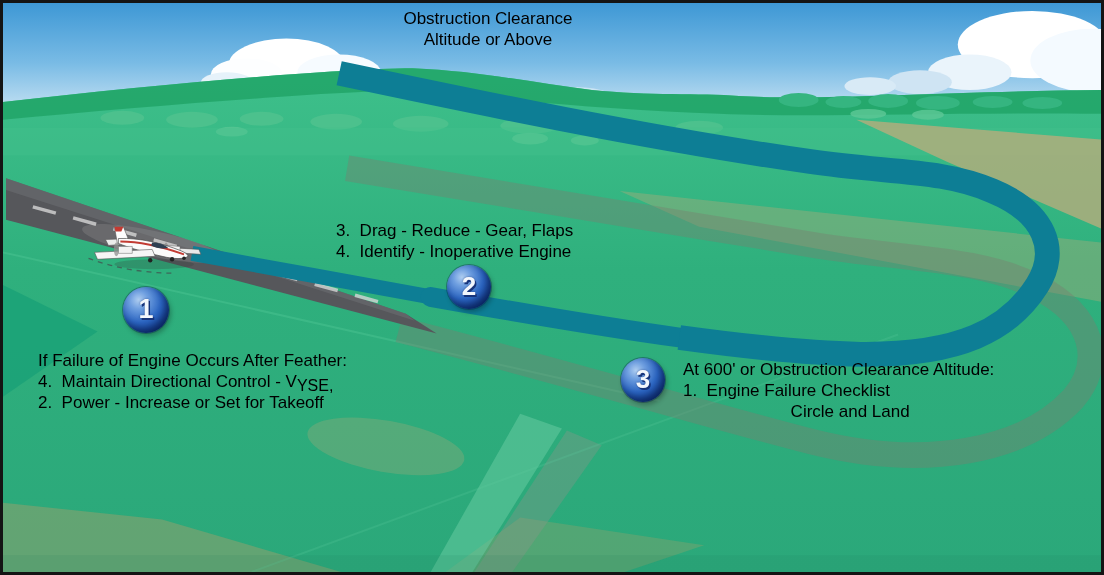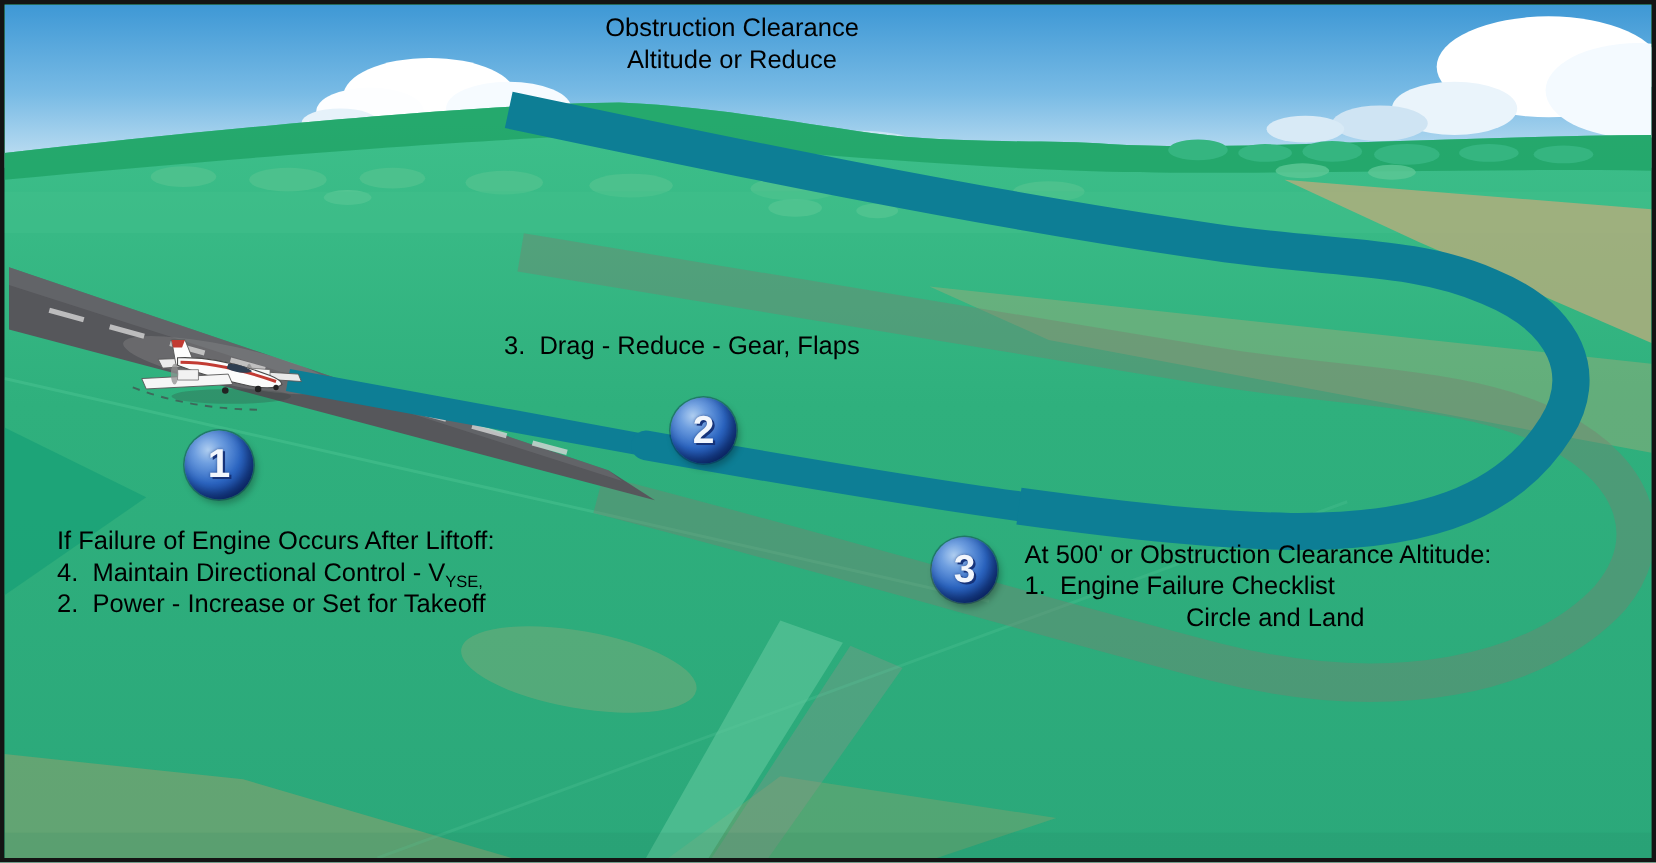--- a/index.html
+++ b/index.html
@@ -6,21 +6,21 @@
   .stage{
     position:relative;width:1104px;height:575px;box-sizing:border-box;
     border:3px solid #141414;overflow:hidden;background:#2fb07d;
     font-family:"Liberation Sans",sans-serif;
   }
   .scene{position:absolute;left:0;top:0;width:100%;height:100%;display:block;}
   .txtblock{position:absolute;color:#000000;font-size:17px;line-height:21px;font-weight:normal;}
   .line{display:block;white-space:pre;}
   .indent1{padding-left:26px;}
   .indent2{padding-left:23px;text-align:center;}
-  sub.vspeed{font-size:11px;line-height:0;}
+  sub.vspeed{font-size:16px;line-height:0;}
   .top-label{text-align:center;}
   .sphere{
     position:absolute;border-radius:50%;
     display:flex;align-items:center;justify-content:center;
     background:radial-gradient(circle at 34% 28%, #aecdf0 0%, #6f9fe0 20%, #2c66c2 50%, #123a8c 78%, #0b2a66 100%);
     box-shadow: inset -3px -4px 7px rgba(5,20,60,.55), 0 0 0 1px rgba(8,25,70,.35), 2px 3px 5px rgba(0,0,0,.28);
     color:#f2f6fc;font-weight:bold;
     text-shadow:1.5px 1.5px 0 #16337a, 0 0 2px rgba(10,30,90,.6);
   }
   .sphere span{transform:translateY(-1px);}
@@ -145,35 +145,36 @@
       <polygon points="116,246 130,246 130,253 116,253" fill="#f2f2f2" stroke="#666" stroke-width="0.5"></polygon>
       <ellipse cx="114" cy="249" rx="2.5" ry="7" fill="#909090" opacity="0.75"></ellipse>
       <circle cx="148" cy="260" r="2.2" fill="#222"></circle>
       <circle cx="170" cy="259" r="2.2" fill="#222"></circle>
       <circle cx="182" cy="258" r="1.8" fill="#222"></circle>
     </g>
   </svg>
 
   <div class="txtblock top-label" style="left:380px;top:5px;width:210px;">
     <span class="line">Obstruction Clearance</span>
-    <span class="line">Altitude or Reduce</span>
+    <span class="line">Altitude or Above</span>
   </div>
 
   <div class="txtblock" style="left:333px;top:170px;margin-top:47px;">
     <span class="line">3.  Drag - Reduce - Gear, Flaps</span>
+    <span class="line">4.  Identify - Inoperative Engine</span>
   </div>
 
   <div class="txtblock" style="left:35px;top:347px;">
-    <span class="line">If Failure of Engine Occurs After Liftoff:</span>
+    <span class="line">If Failure of Engine Occurs After Feather:</span>
     <span class="line"><span>4.  Maintain Directional Control - V</span><sub class="vspeed">YSE,</sub></span>
     <span class="line">2.  Power - Increase or Set for Takeoff</span>
   </div>
 
   <div class="txtblock" style="left:680px;top:356px;">
-    <span class="line">At 500' or Obstruction Clearance Altitude:</span>
+    <span class="line">At 600' or Obstruction Clearance Altitude:</span>
     <span class="line">1.  Engine Failure Checklist</span>
     <span class="line indent2">Circle and Land</span>
   </div>
 
   <div class="sphere s46" style="left:120px;top:284px;">
     <span>1</span>
   </div>
   <div class="sphere s44" style="left:444px;top:262px;">
     <span>2</span>
   </div>

